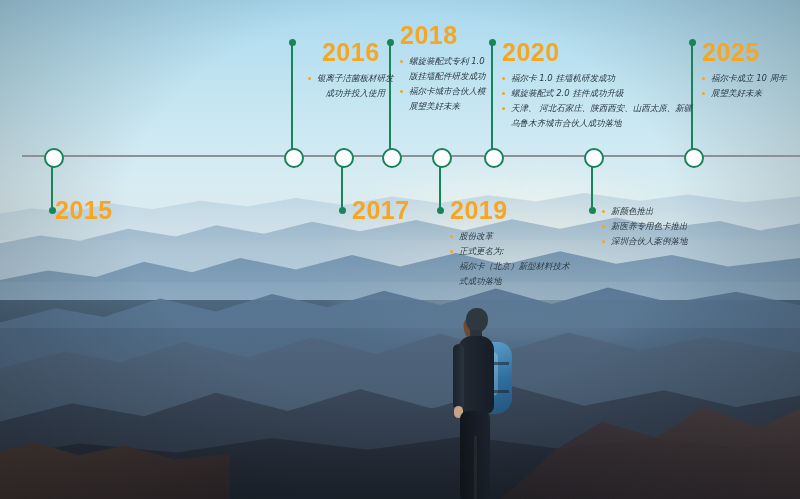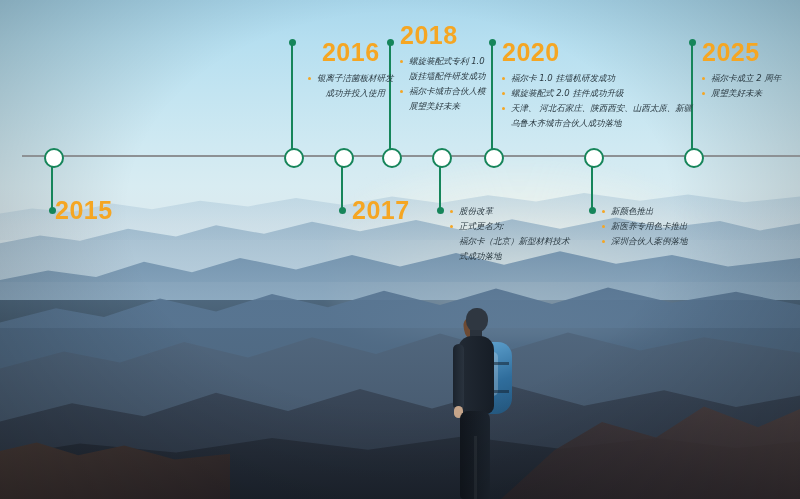--- a/index.html
+++ b/index.html
@@ -171,20 +171,21 @@
           <li>螺旋装配式专利 1.0</li>
           <li class="cont">版挂墙配件研发成功</li>
           <li>福尔卡城市合伙人模</li>
           <li class="cont">展望美好未来</li>
         </ul>
       </div>
       <div class="stem" style="left: 440px; top: 156px; height: 54px;"></div>
       <div class="tip" style="left: 440px; top: 207px;"></div>
       <div class="node" style="left: 440px;"></div>
       <div class="block" style="left: 450px; top: 198px;">
+        <div class="year">2019</div>
         <ul class="bullets">
           <li>股份改革</li>
           <li>正式更名为:</li>
           <li class="cont">福尔卡（北京）新型材料技术</li>
           <li class="cont">式成功落地</li>
         </ul>
       </div>
       <div class="stem" style="left: 492px; top: 42px; height: 114px;"></div>
       <div class="tip" style="left: 492px; top: 39px;"></div>
       <div class="node" style="left: 492px;"></div>
@@ -206,19 +207,19 @@
           <li>新医养专用色卡推出</li>
           <li>深圳合伙人案例落地</li>
         </ul>
       </div>
       <div class="stem" style="left: 692px; top: 42px; height: 114px;"></div>
       <div class="tip" style="left: 692px; top: 39px;"></div>
       <div class="node" style="left: 692px;"></div>
       <div class="block" style="left: 702px; top: 40px;">
         <div class="year">2025</div>
         <ul class="bullets">
-          <li>福尔卡成立 2 周年</li>
+          <li>福尔卡成立 10 周年</li>
           <li>展望美好未来</li>
         </ul>
       </div>
     </div>
 
 </div>
 
 </body></html>

